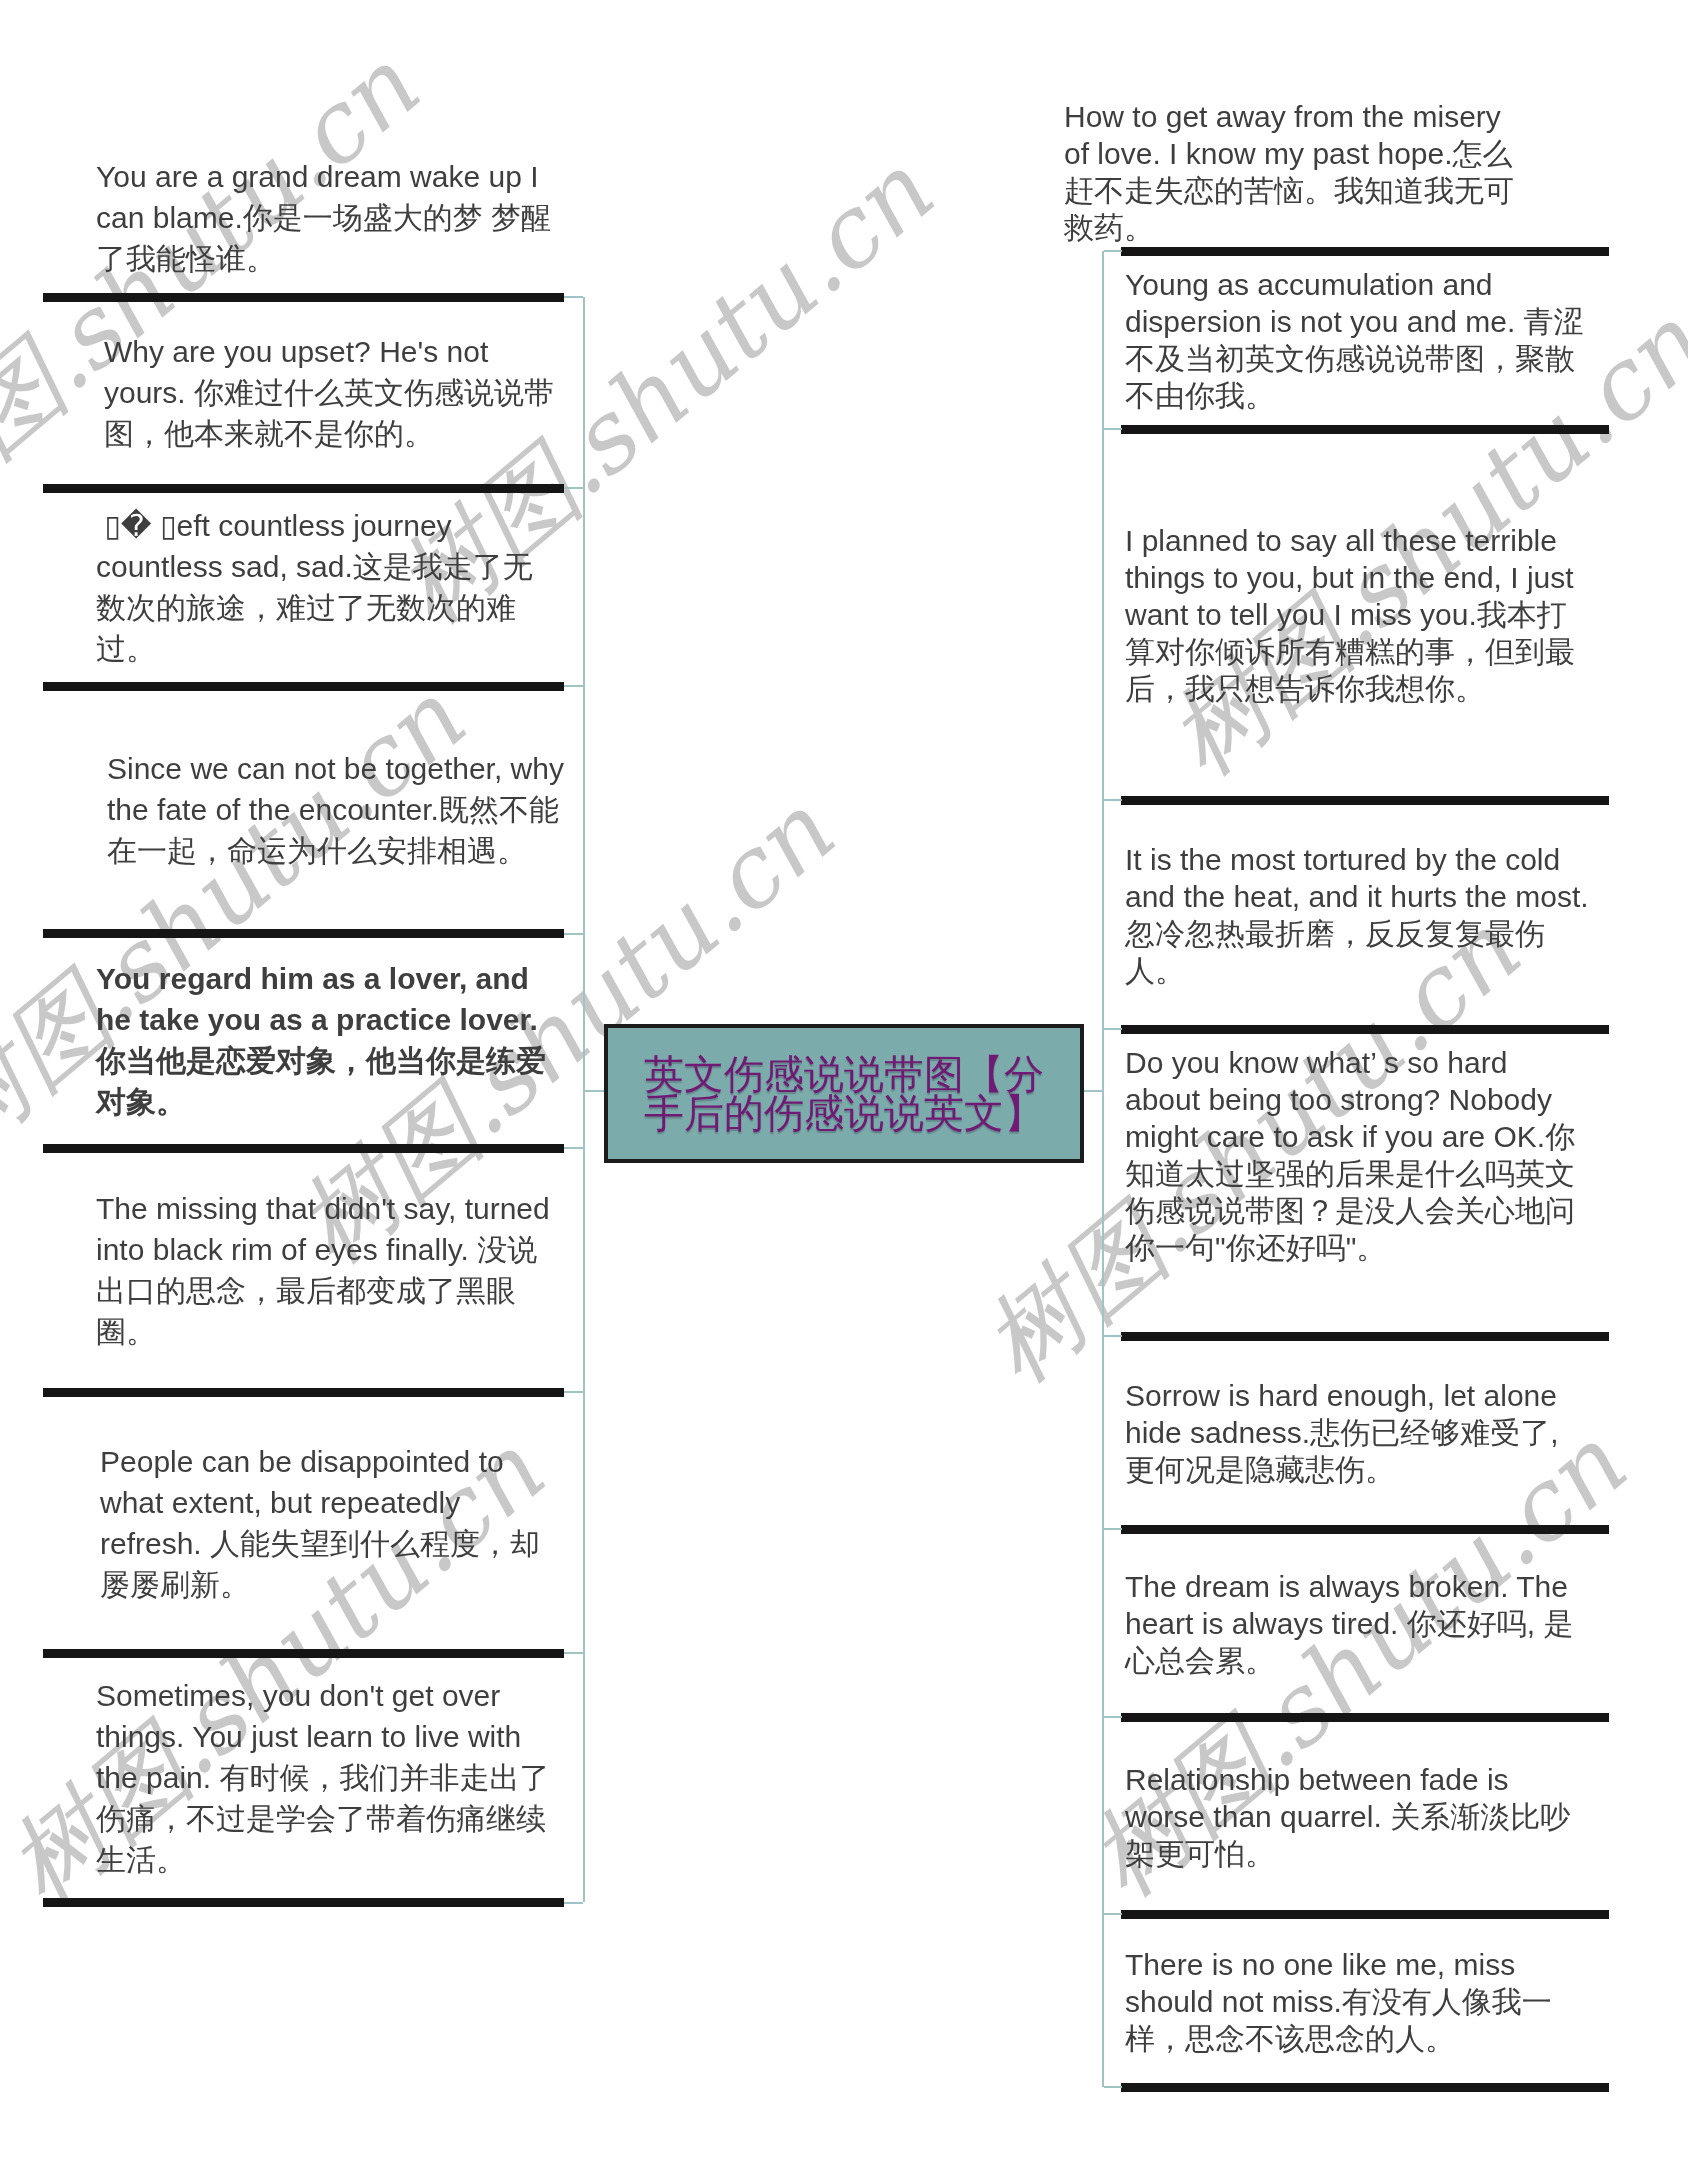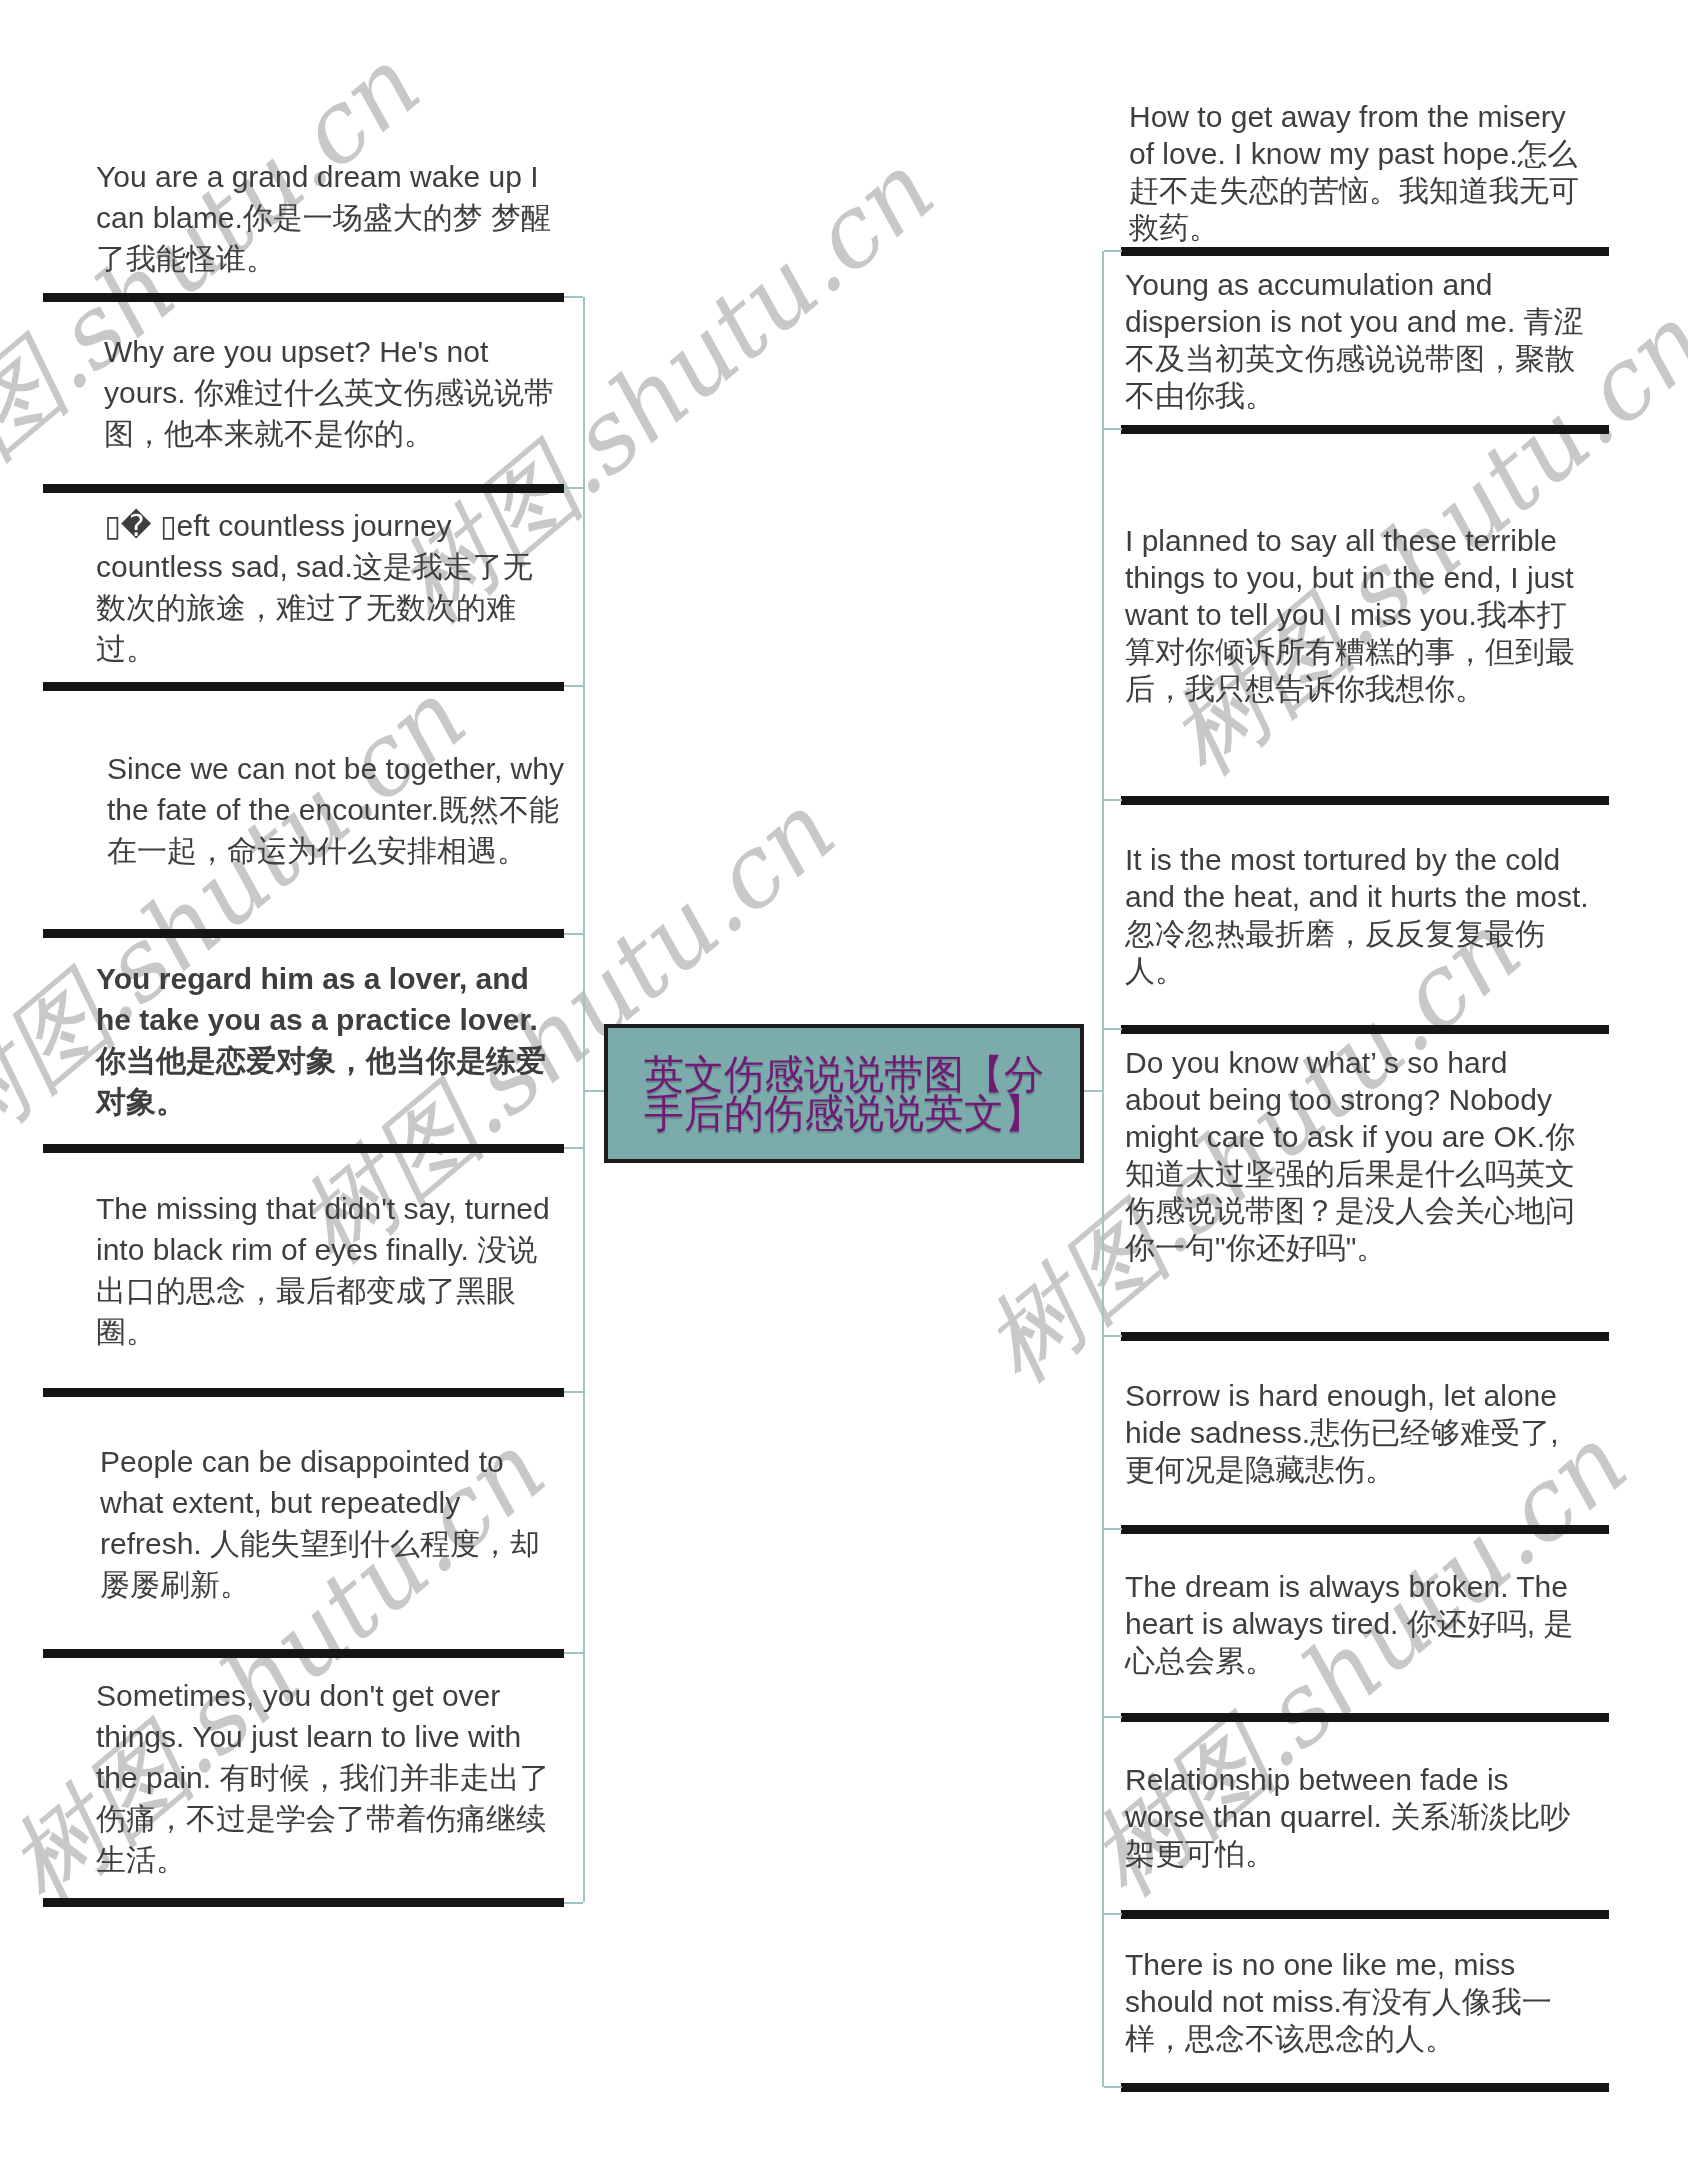--- a/index.html
+++ b/index.html
@@ -113,21 +113,21 @@
     </div>
     <div class="bar" style="left: 43px; width: 521px; top: 1649px;"></div>
     <div class="hook" style="left: 564px; width: 19px; top: 1652px;"></div>
     <div class="quote-cell left" style="left: 96px; width: 462px; top: 1657px; height: 241px; justify-content: center;">
       <div class="quote-text">Sometimes, you don't get over things. You just learn to live with the pain. 有时候，我们并非走出了伤痛，不过是学会了带着伤痛继续生活。</div>
     </div>
     <div class="bar" style="left: 43px; width: 521px; top: 1898px;"></div>
     <div class="hook" style="left: 564px; width: 19px; top: 1902px;"></div>
   </div>
 <div id="right-column">
-    <div class="quote-cell right" style="left: 1129px; width: 465px; top: 96px; height: 151px;">
+    <div class="quote-cell right" style="left: 1064px; width: 465px; top: 96px; height: 151px;">
       <div class="quote-text">How to get away from the misery of love. I know my past hope.怎么赶不走失恋的苦恼。我知道我无可救药。</div>
     </div>
     <div class="bar" style="left: 1121px; width: 488px; top: 247px;"></div>
     <div class="hook" style="left: 1104px; width: 18px; top: 250px;"></div>
     <div class="quote-cell right" style="left: 1125px; width: 465px; top: 255px; height: 170px;">
       <div class="quote-text">Young as accumulation and dispersion is not you and me. 青涩不及当初英文伤感说说带图，聚散不由你我。</div>
     </div>
     <div class="bar" style="left: 1121px; width: 488px; top: 425px;"></div>
     <div class="hook" style="left: 1104px; width: 18px; top: 428px;"></div>
     <div class="quote-cell right" style="left: 1125px; width: 465px; top: 433px; height: 363px;">

